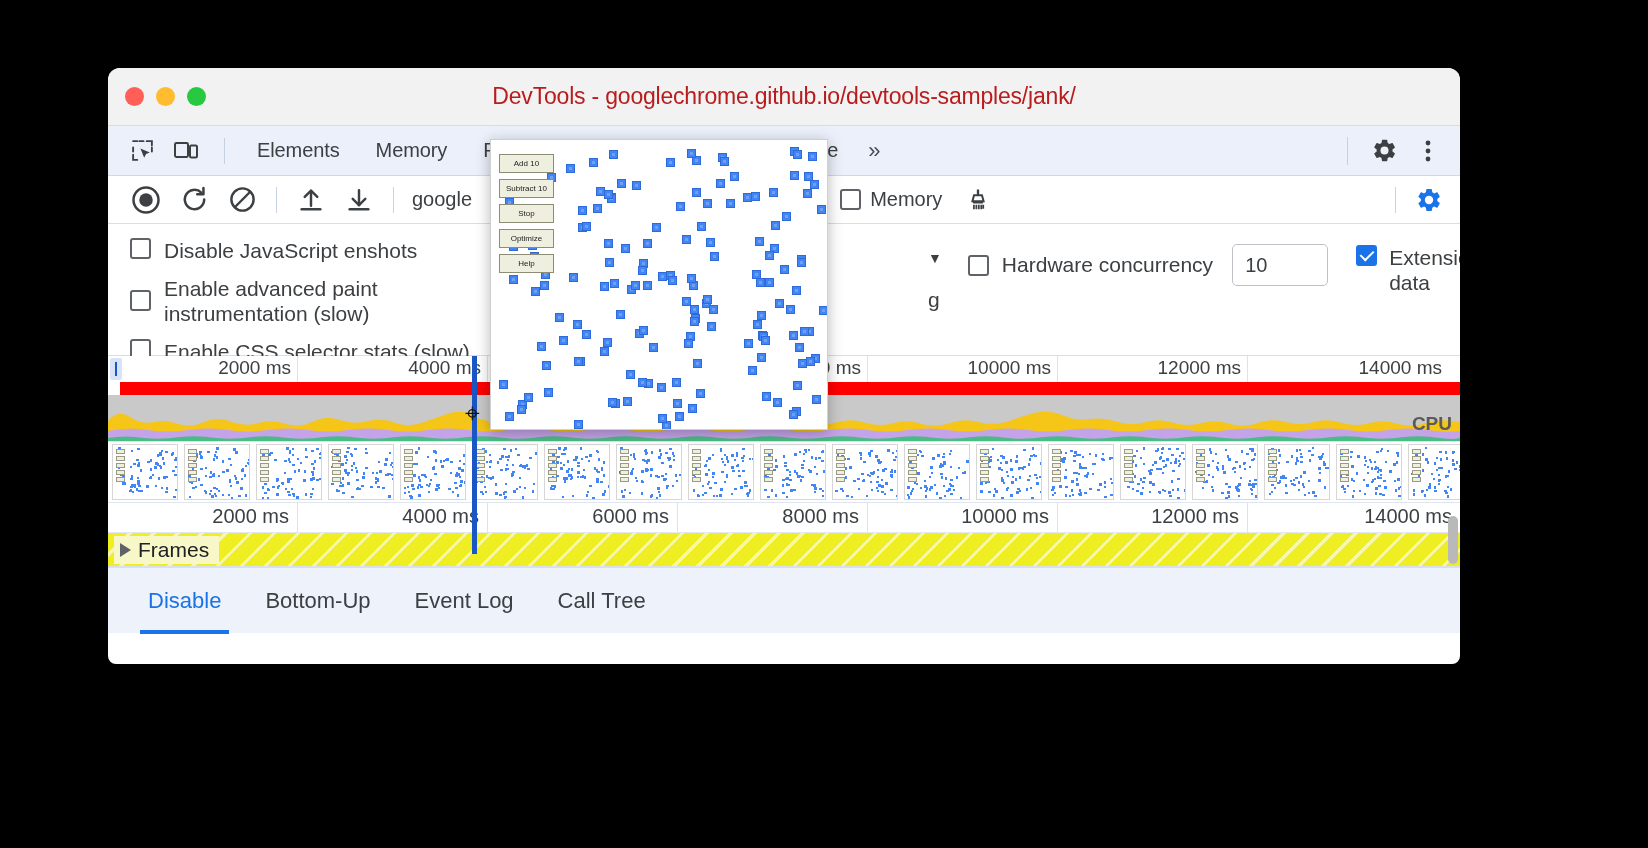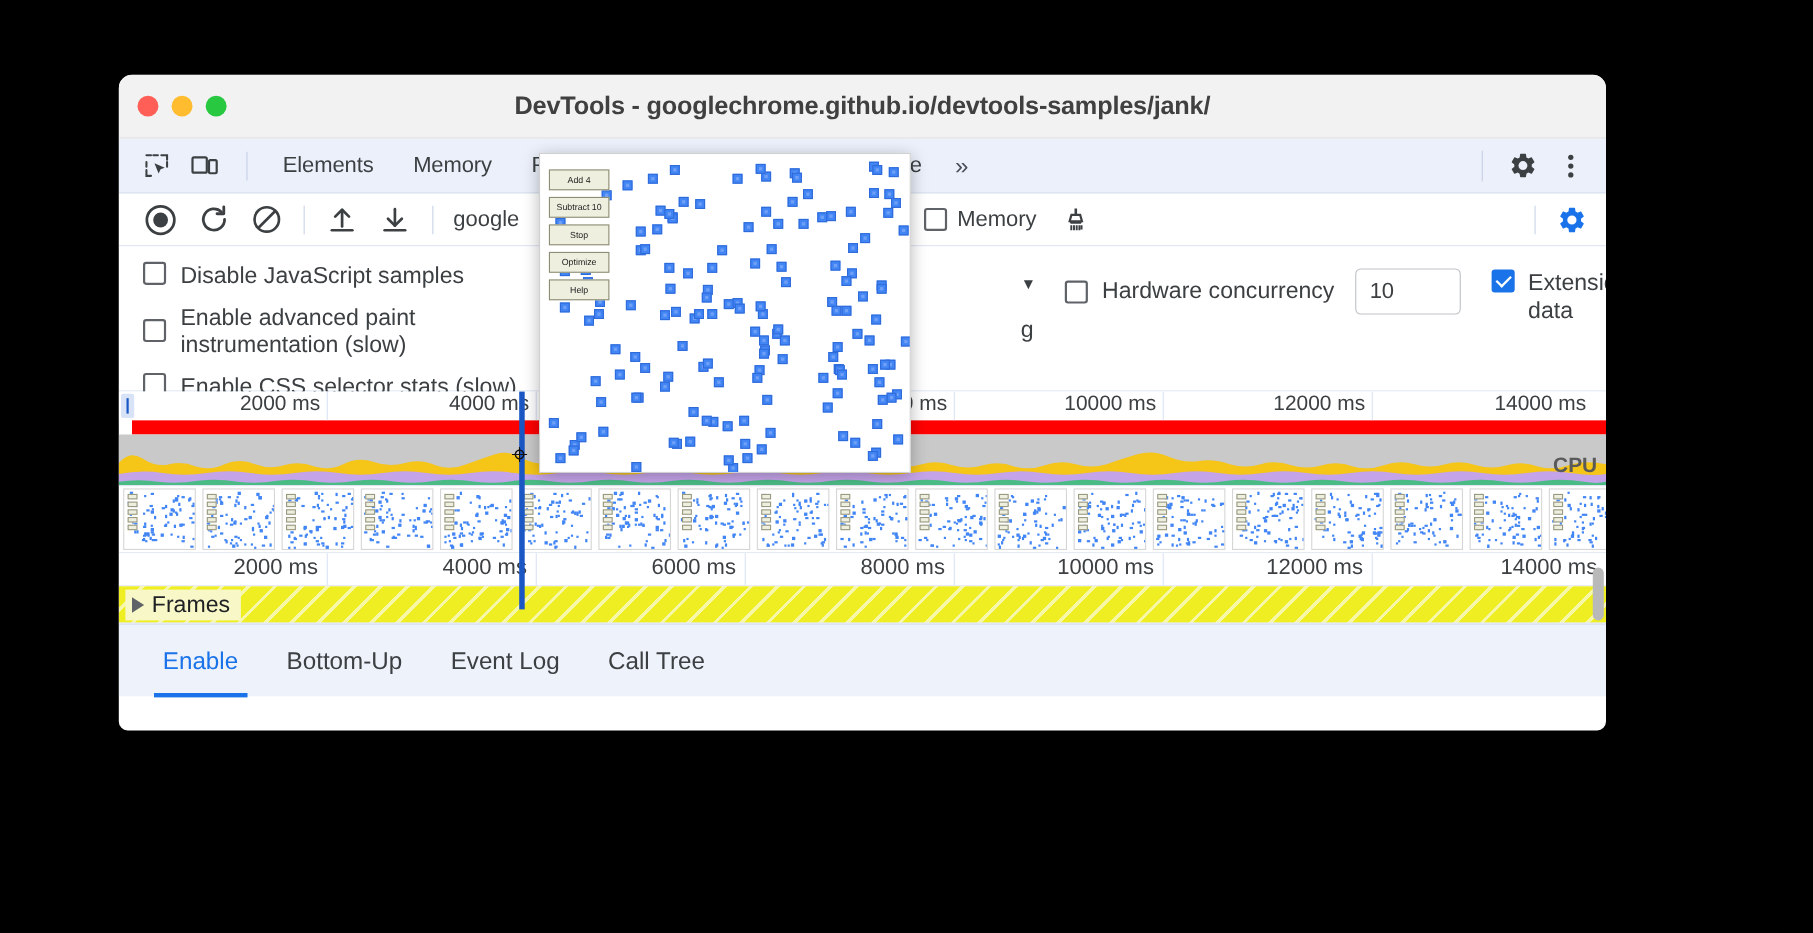--- a/index.html
+++ b/index.html
@@ -25,21 +25,21 @@
     border-bottom: 1px solid #dcdcdc;
     display: flex; align-items: center; position: relative;
   }
   .traffic { display: flex; gap: 12px; margin-left: 17px; }
   .dot { width: 19px; height: 19px; border-radius: 50%; }
   .dot.red { background: #ff5f57; }
   .dot.yellow { background: #febc2e; }
   .dot.green { background: #28c840; }
   .win-title {
     position: absolute; left: 0; right: 0; text-align: center;
-    font-size: 23px; font-weight: bold; color: #404040;
+    font-size: 23px; font-weight: normal; color: #b91c1c;
     letter-spacing: -.2px;
   }
 
   
   .tabstrip {
     height: 50px; background: #ebf0fb;
     border-bottom: 1px solid #cfd8ea;
     display: flex; align-items: center; padding-left: 14px;
     position: relative;
   }
@@ -305,21 +305,21 @@
             <path fill="#1a73e8" d="M19.1 12.9c.04-.3.06-.6.06-.9s-.02-.6-.07-.9l2-1.6a.5.5 0 0 0 .11-.6l-1.9-3.3a.5.5 0 0 0-.58-.22l-2.35.95a7 7 0 0 0-1.55-.9l-.36-2.5a.5.5 0 0 0-.48-.41h-3.8a.5.5 0 0 0-.48.41l-.36 2.5c-.56.23-1.08.54-1.55.9l-2.35-.95a.5.5 0 0 0-.58.22l-1.9 3.3a.48.48 0 0 0 .11.6l2 1.6c-.05.3-.07.6-.07.9s.02.6.07.9l-2 1.6a.5.5 0 0 0-.11.6l1.9 3.3c.12.21.36.29.58.22l2.35-.95c.47.37 1 .68 1.55.9l.36 2.5c.04.24.24.41.48.41h3.8c.24 0 .44-.17.48-.41l.36-2.5c.56-.23 1.08-.54 1.55-.9l2.35.95c.22.08.46 0 .58-.22l1.9-3.3a.5.5 0 0 0-.11-.6l-2-1.6zM12 15.6A3.6 3.6 0 1 1 12 8.4a3.6 3.6 0 0 1 0 7.2z"></path>
           </svg>
         </div>
       </div>
     </div>
 
     <div class="settings">
       <div class="settings-col">
         <div class="srow">
           <span class="cbox"></span>
-          <span class="lbl">Disable JavaScript samples</span>
+          <span class="lbl">Disable JavaScript enshots</span>
         </div>
         <div class="srow">
           <span class="cbox" style="margin-top:14px"></span>
           <span class="lbl">Enable advanced paint instrumentation (slow)</span>
         </div>
         <div class="srow">
           <span class="cbox"></span>
           <span class="lbl">Enable CSS selector stats (slow)</span>
         </div>
       </div>
@@ -1830,30 +1830,30 @@
       </div>
 
       <div class="playhead" style="left:364px; top:0px; height:198px;"></div>
       <div class="phcursor" style="left:357px; top:42px;">⌖</div>
 
       <div class="left-handle" style="top:2px;height:22px"></div>
       <div class="vscroll" style="top:160px;height:48px"></div>
     </div>
 
     <div class="bottabs">
-      <div class="btab active">Enable</div>
+      <div class="btab active">Disable</div>
       <div class="btab">Bottom-Up</div>
       <div class="btab">Event Log</div>
       <div class="btab">Call Tree</div>
     </div>
   </div>
 
   <div class="popup">
     <div class="btns">
-      <div class="jbtn">Add 4</div>
+      <div class="jbtn">Add 10</div>
       <div class="jbtn">Subtract 10</div>
       <div class="jbtn">Stop</div>
       <div class="jbtn">Optimize</div>
       <div class="jbtn">Help</div>
     </div>
     <div id="popsquares">
         <div class="sq" style="left: 278.04px; top: 47.9845px;"></div>
         <div class="sq" style="left: 68.0348px; top: 196.142px;"></div>
         <div class="sq" style="left: 211.711px; top: 59.2437px;"></div>
         <div class="sq" style="left: 45.5209px; top: 201.684px;"></div>

